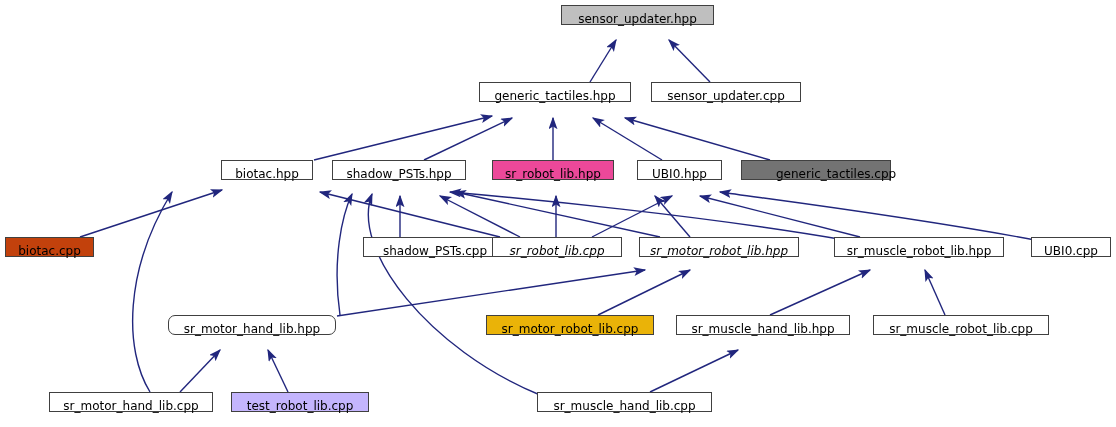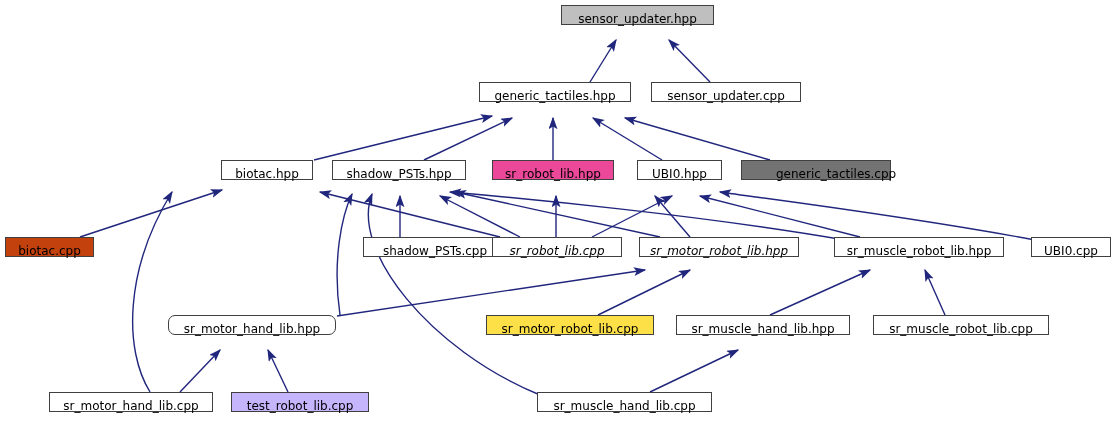--- a/index.html
+++ b/index.html
@@ -129,21 +129,21 @@
       </div>
       <div class="node" style="left: 834px; top: 237px; width: 170px; background: rgb(255, 255, 255); border-color: rgb(64, 64, 64);">
         <span class="node-label">sr_muscle_robot_lib.hpp</span>
       </div>
       <div class="node" style="left: 1031px; top: 237px; width: 80px; background: rgb(255, 255, 255); border-color: rgb(64, 64, 64);">
         <span class="node-label">UBI0.cpp</span>
       </div>
       <div class="node" style="left: 168px; top: 315px; width: 168px; background: rgb(255, 255, 255); border-color: rgb(64, 64, 64); border-radius: 7px;">
         <span class="node-label">sr_motor_hand_lib.hpp</span>
       </div>
-      <div class="node" style="left: 486px; top: 315px; width: 168px; background: #fde047; border-color: rgb(64, 64, 64);">
+      <div class="node" style="left: 486px; top: 315px; width: 168px; background: #eab308; border-color: rgb(64, 64, 64);">
         <span class="node-label">sr_motor_robot_lib.cpp</span>
       </div>
       <div class="node" style="left: 676px; top: 315px; width: 174px; background: rgb(255, 255, 255); border-color: rgb(64, 64, 64);">
         <span class="node-label">sr_muscle_hand_lib.hpp</span>
       </div>
       <div class="node" style="left: 873px; top: 315px; width: 176px; background: rgb(255, 255, 255); border-color: rgb(64, 64, 64);">
         <span class="node-label">sr_muscle_robot_lib.cpp</span>
       </div>
       <div class="node" style="left: 49px; top: 392px; width: 164px; background: rgb(255, 255, 255); border-color: rgb(64, 64, 64);">
         <span class="node-label">sr_motor_hand_lib.cpp</span>

